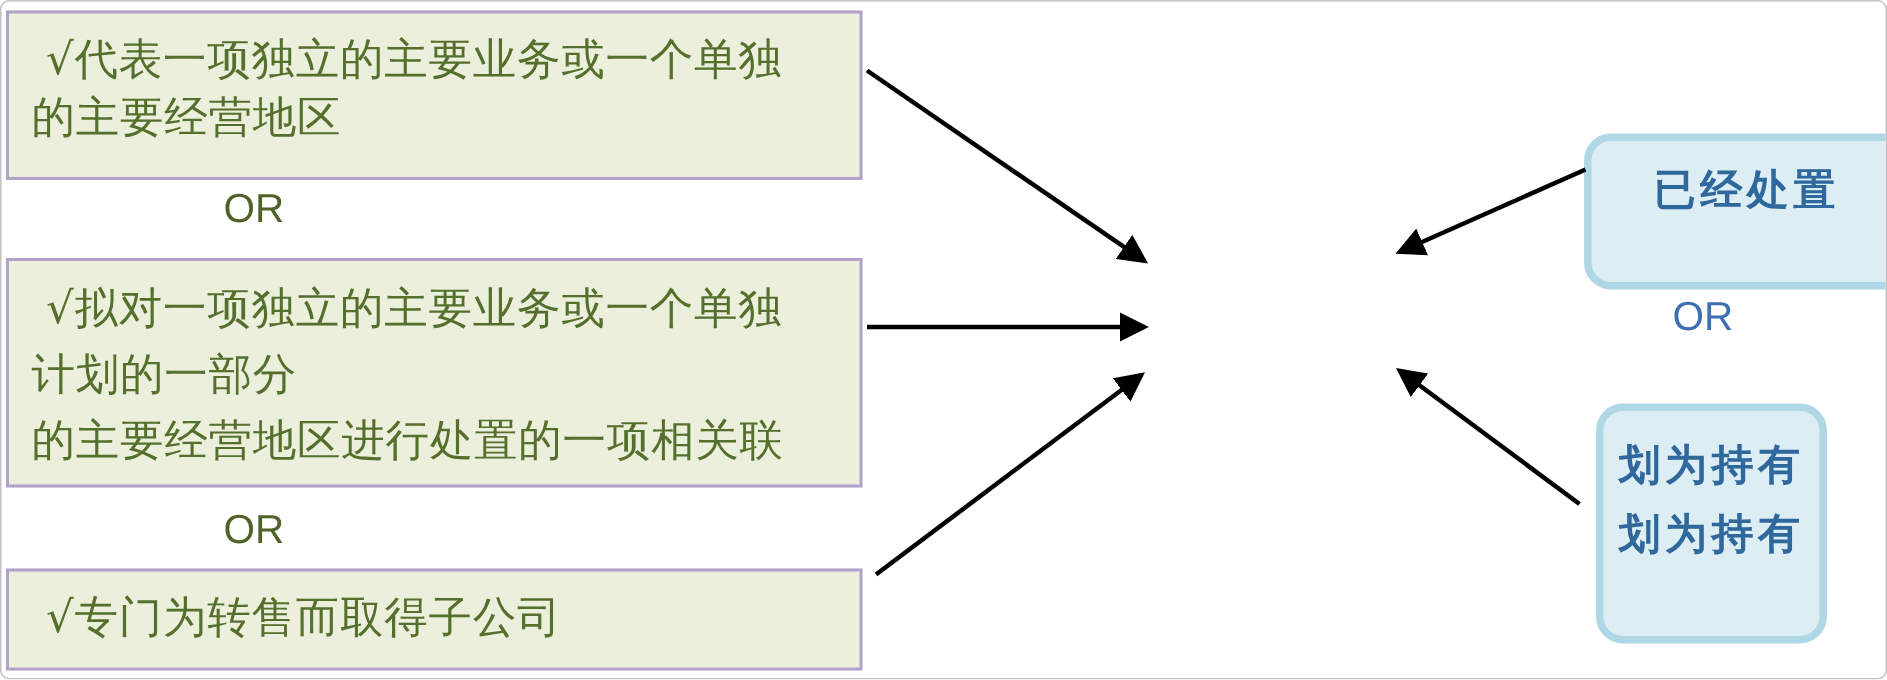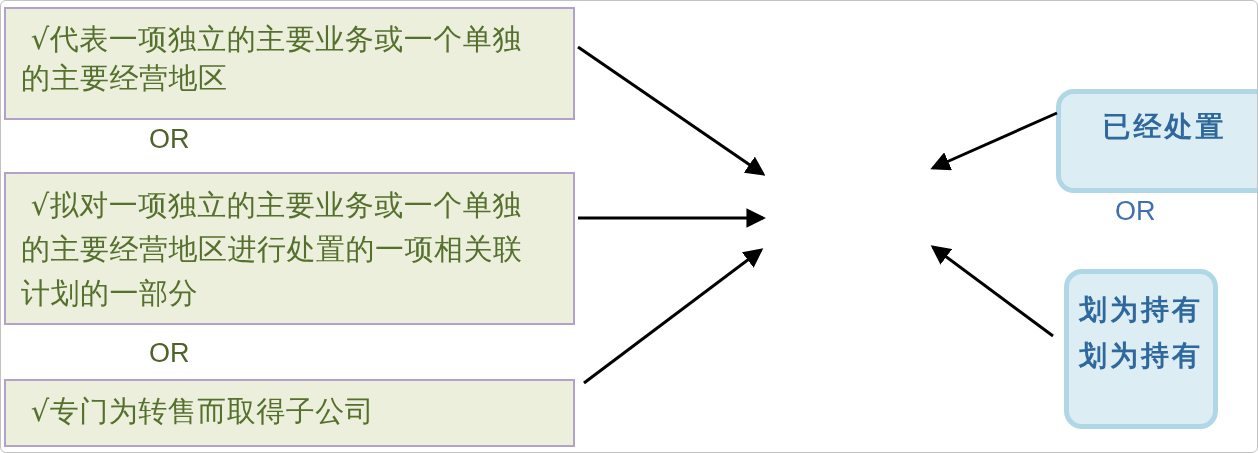--- a/index.html
+++ b/index.html
@@ -57,22 +57,22 @@
 
   <div class="box green-box gb1">
     <div class="line"> √代表一项独立的主要业务或一个单独</div>
     <div class="line">的主要经营地区</div>
   </div>
 
   <div class="or or-left or1">OR</div>
 
   <div class="box green-box gb2">
     <div class="line"> √拟对一项独立的主要业务或一个单独</div>
+    <div class="line">计划的一部分</div>
     <div class="line">的主要经营地区进行处置的一项相关联</div>
-    <div class="line">计划的一部分</div>
   </div>
 
   <div class="or or-left or2">OR</div>
 
   <div class="box green-box gb3">
     <div class="line"> √专门为转售而取得子公司</div>
   </div>
 
 
   <div class="box blue-box bb1">

